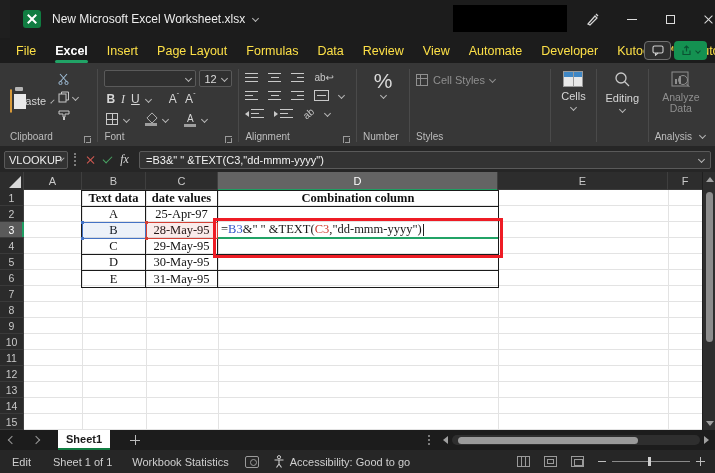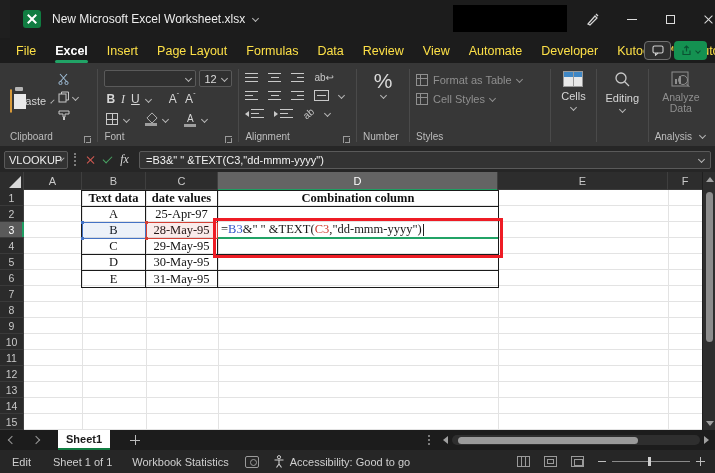--- a/index.html
+++ b/index.html
@@ -407,25 +407,20 @@
       </div>
       <div class="grp-label"><span>Number</span></div>
     </div>
     <div class="vsep"></div>
 
     <div class="grp" style="width:140px">
       <div class="grp-body">
         <div class="sty-col">
           <div class="sty-row dim">
             <span class="sq-icon"></span>
-            <span>Format as Table</span>
-            <span class="chev" style="border-color:#8f8f8f"></span>
-          </div>
-          <div class="sty-row dim">
-            <span class="sq-icon"></span>
             <span>Cell Styles</span>
             <span class="chev" style="border-color:#8f8f8f"></span>
           </div>
         </div>
       </div>
       <div class="grp-label"><span>Styles</span></div>
     </div>
     <div class="vsep"></div>
 
     <div class="grp" style="width:42px">

